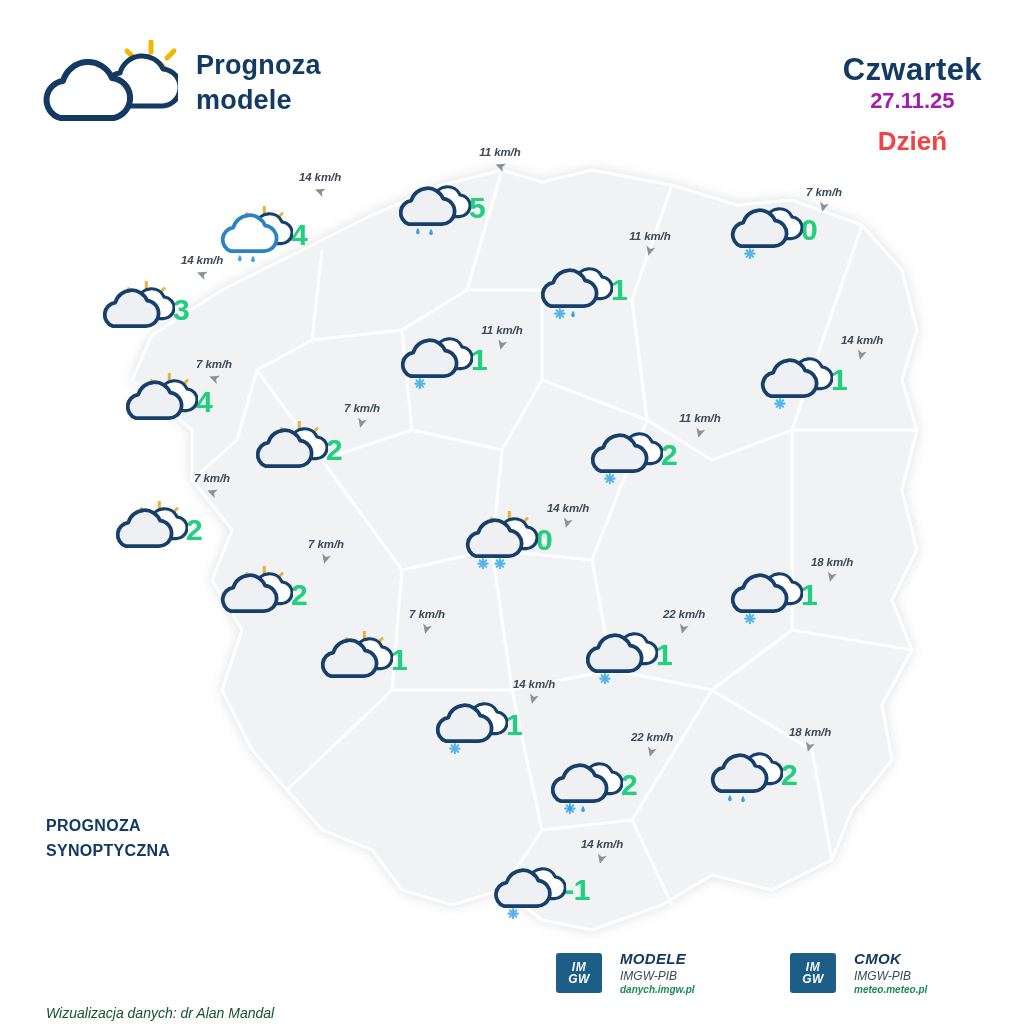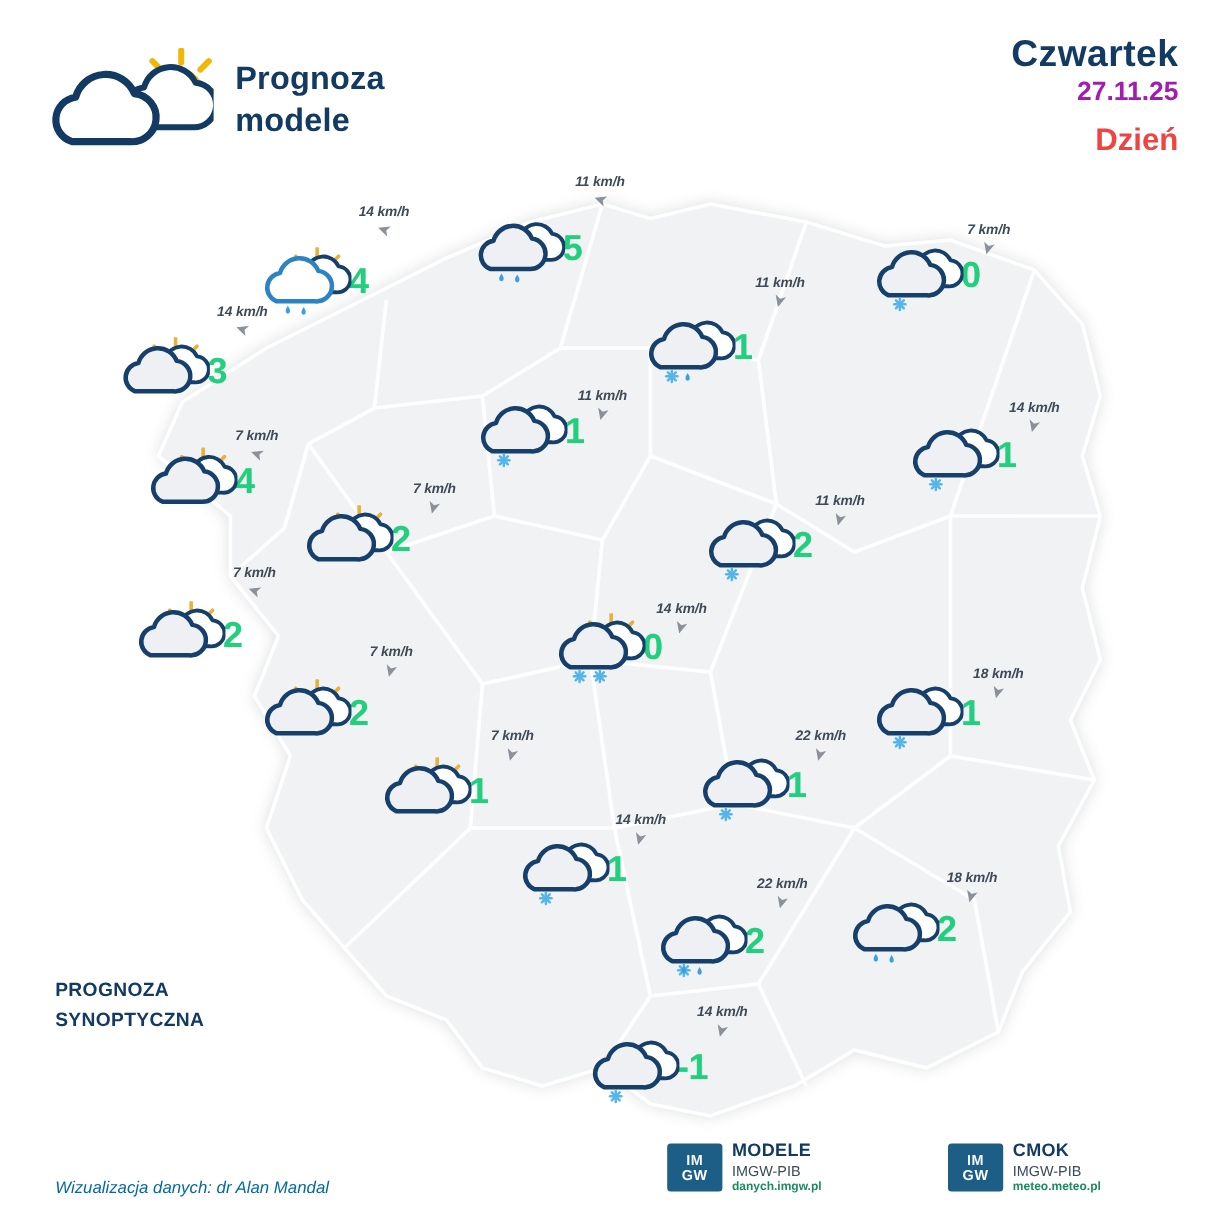--- a/index.html
+++ b/index.html
@@ -34,22 +34,22 @@
     width: 260px;
     font-size: 27px;
     font-weight: bold;
     color: #123a63;
     line-height: 1.28;
     letter-spacing: .2px;
   }
   .header-right {
     position: absolute;
     right: 42px;
-    top: 27px;
-    text-align: right;
+    top: 52px;
+    text-align: center;
     color: #1a3c5e;
   }
   .hr-day {
     font-size: 31px;
     font-weight: bold;
     letter-spacing: .4px;
     color: #123a63;
   }
   .hr-date {
     font-size: 22px;
@@ -79,33 +79,34 @@
     left: 46px;
     top: 895px;
     font-size: 15px;
     color: #2b3b4a;
     line-height: 1.6;
   }
   .footer-made b { font-weight: bold; }
   .footer-credit {
     position: absolute;
     left: 46px;
-    top: 981px;
+    top: 1005px;
     font-size: 14px;
     font-style: italic;
-    color: #0369a1;
+    color: #14532d;
   }
 
   
   .badge {
     position: absolute;
     bottom: 28px;
     display: flex;
     align-items: center;
-    gap: 8px;
+    gap: 18px;
+    font-style: italic;
   }
   .badge-1 { left: 556px; }
   .badge-2 { left: 790px; }
   .badge-mark {
     width: 46px;
     height: 40px;
     background: #1c5e86;
     border-radius: 3px;
     color: #fff;
     font-size: 12px;

